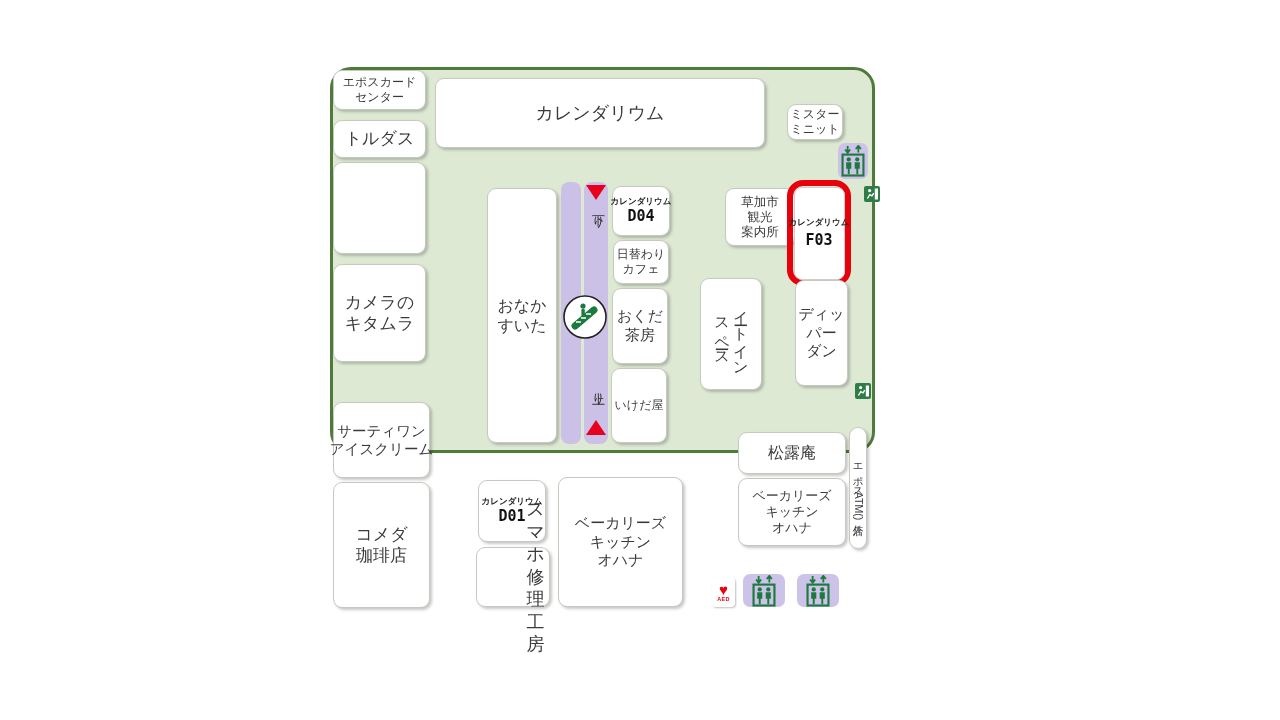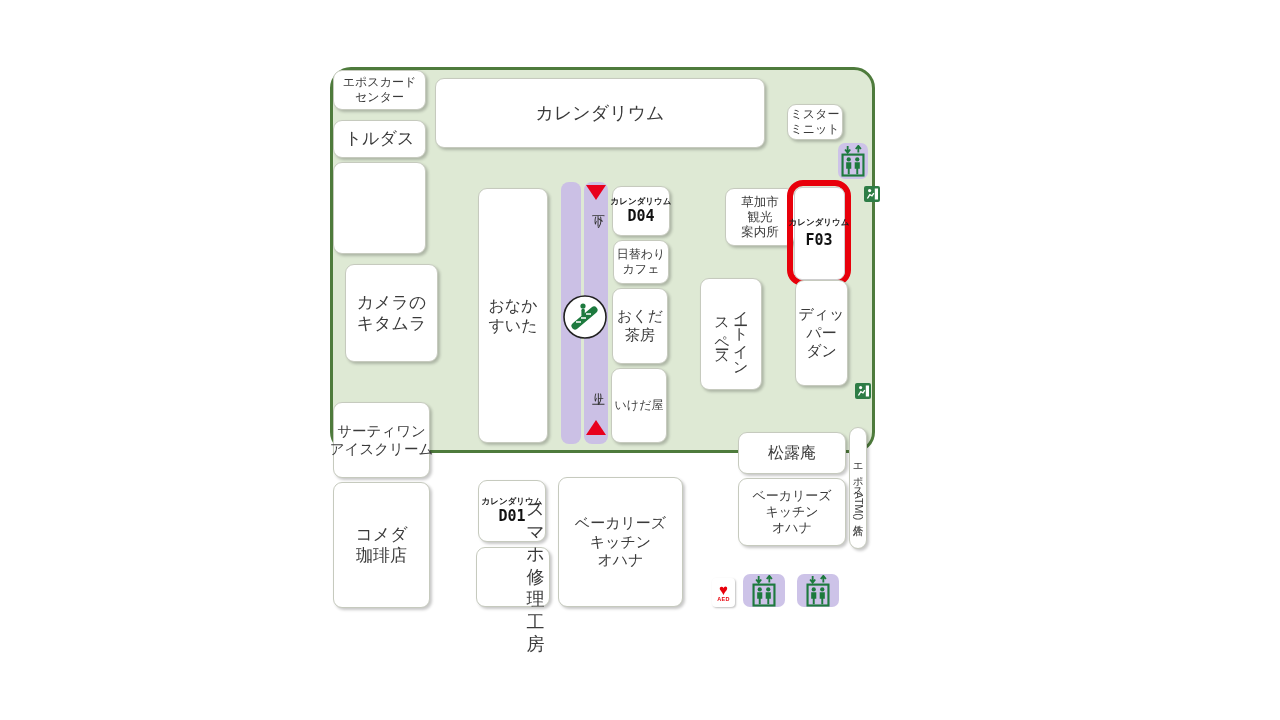--- a/index.html
+++ b/index.html
@@ -17,25 +17,25 @@
     border-radius:9px;box-shadow:2px 2px 3px rgba(0,0,0,0.22);
     display:flex;align-items:center;justify-content:center;
     text-align:center;color:#3a3a3a;white-space:pre-line;line-height:1.25;
     box-sizing:border-box;}
   .nowrap{white-space:pre;overflow:visible;}
 
   
   #epos-card   {left:0;  top:8;   width:93px; height:40px; font-size:12px;}
   #tordas      {left:0;  top:50px;width:93px; height:38px; font-size:17px;}
   #empty-box   {left:0;  top:92px;width:93px; height:92px;}
-  #kitamura    {left:0;  top:194px;width:93px;height:98px; font-size:17px;margin-left:12px;}
+  #kitamura    {left:0;  top:194px;width:93px;height:98px; font-size:17px;}
   #thirtyone   {left:0;  top:332px;width:97px;height:76px; font-size:14.5px;}
   #komeda      {left:0;  top:412px;width:97px;height:126px;font-size:17px;}
   #cocokara    {left:102px;top:8px;width:330px;height:70px;font-size:18px;}
-  #onaka       {left:145px;top:118px;width:70px;height:255px;font-size:16px;}
+  #onaka       {left:154px;top:118px;width:70px;height:255px;font-size:16px;}
   #d04         {left:279px;top:116px;width:58px;height:50px;}
   #higawari    {left:280px;top:170px;width:56px;height:44px;font-size:12px;}
   #okuda       {left:279px;top:218px;width:56px;height:76px;font-size:15px;}
   #ikedaya     {left:278px;top:298px;width:56px;height:75px;font-size:12px;}
   #ohana-center{left:225px;top:407px;width:125px;height:130px;font-size:15px;}
   #d01         {left:145px;top:410px;width:68px;height:62px;}
   #sumaho      {left:143px;top:477px;width:74px;height:60px;font-size:18px;padding-left:45px;}
   #soka-info   {left:364px;top:118px;width:70px;height:58px;font-size:12.5px;line-height:1.2;margin-left:28px;}
   #eatin       {left:367px;top:208px;width:62px;height:112px;font-size:15px;}
   #minit       {left:454px;top:34px;width:56px;height:36px;font-size:12px;}

